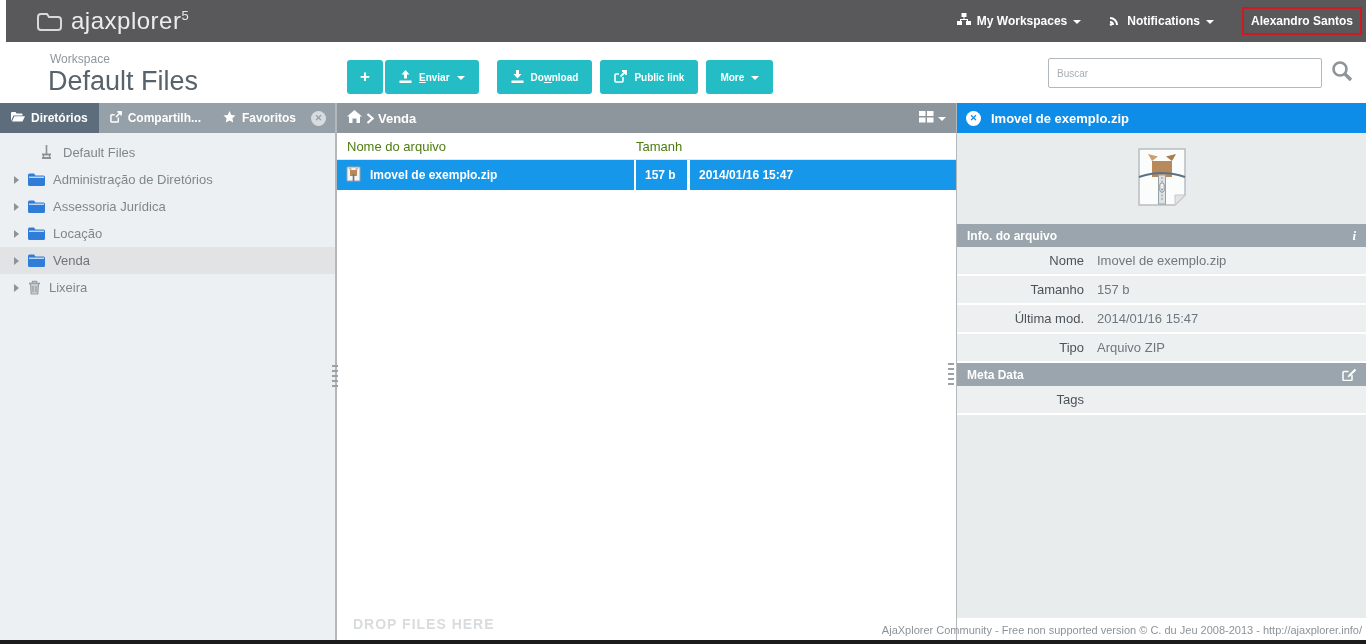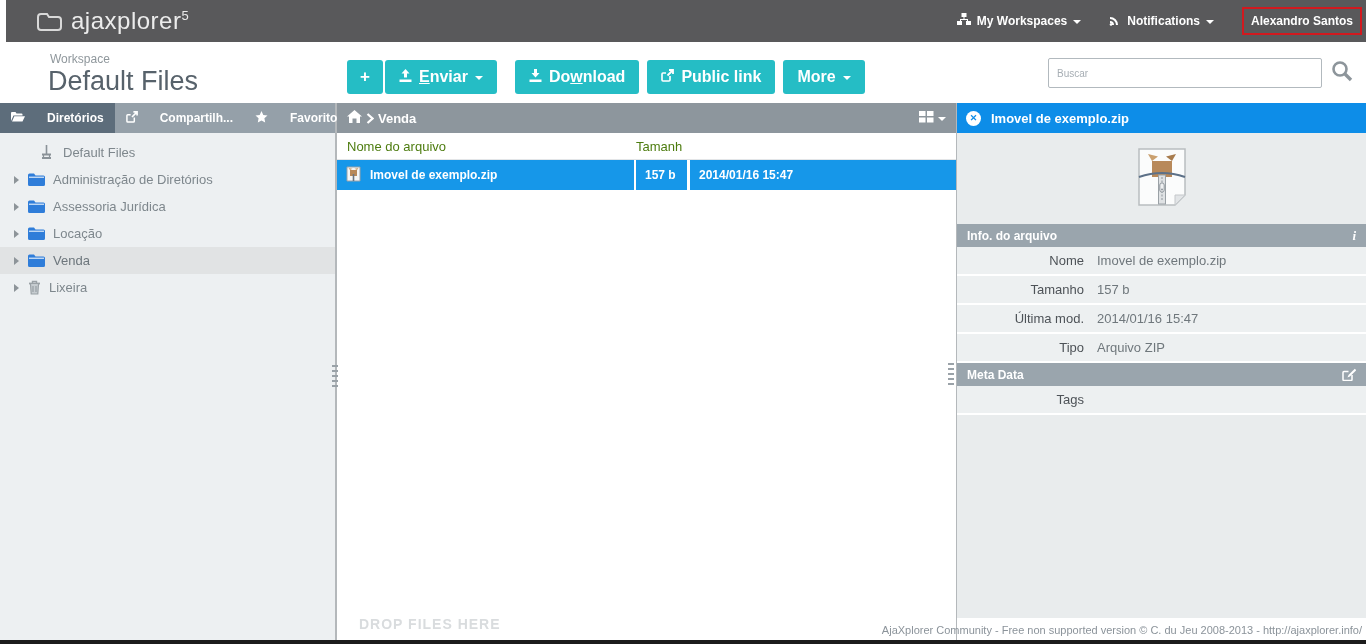--- a/index.html
+++ b/index.html
@@ -19,42 +19,42 @@
   .user-badge { border:2px solid #d2191f; padding:5px 7px; color:#fff; font-size:12px;
                 font-weight:bold; cursor:pointer; }
   .caret { display:inline-block; width:0; height:0; border-left:4px solid transparent;
            border-right:4px solid transparent; border-top:4px solid #fff; margin-top:1px; }
 
   
   .header { position:absolute; left:0; top:42px; width:1366px; height:61px; background:#fff; }
   .ws-label { position:absolute; left:50px; top:10px; font-size:12px; color:#8f979c; }
   .page-title { position:absolute; left:48px; top:24px; font-size:27px; color:#57626b; }
   .toolbar { position:absolute; left:347px; top:18px; height:34px; display:flex; align-items:center; }
-  .tbtn { background:#25bdc5; color:#fff; border:none; height:34px; font-size:16px; font-weight:bold;
+  .tbtn { background:#25bdc5; color:#fff; border:none; height:34px; font-size:10px; font-weight:bold;
           font-family:"Liberation Sans", sans-serif; border-radius:3px; display:flex; align-items:center;
           gap:7px; padding:4px 14px; cursor:pointer; }
   .tbtn .caret { border-top-color:#fff; }
   .tbtn u { text-decoration:underline; }
   .btn-add { width:36px; justify-content:center; font-size:17px; padding:0; margin-right:2px; }
   .gap18 { width:18px; } .gap8 { width:8px; }
   .search-wrap { position:absolute; left:1048px; top:16px; display:flex; align-items:center; }
   .search-input { width:274px; height:30px; border:1px solid #b2b9be; border-radius:2px;
                   padding:0 8px; font-size:10px; color:#5a646b; font-family:"Liberation Sans", sans-serif; }
   .search-input::placeholder { color:#a7aeb4; }
   .search-icon { margin-left:8px; cursor:pointer; }
 
   
   .content { position:absolute; left:0; top:103px; width:1366px; height:537px; display:flex; }
   .sidebar { width:337px; background:#edf0f2; border-right:2px solid #b4b8bb; position:relative; }
   .center  { flex:1; background:#fff; position:relative; }
   .rightpanel { width:410px; background:#e9eced; border-left:1px solid #b4b8bb; position:relative; }
 
   
   .tabbar { height:30px; background:#95a0a9; display:flex; align-items:center; }
-  .tab { height:30px; display:flex; align-items:center; gap:22px; padding:0 11px; color:#fff;
+  .tab { height:30px; display:flex; align-items:center; gap:6px; padding:0 11px; color:#fff;
          font-size:12px; font-weight:bold; cursor:pointer; }
   .tab.active { background:#5d6d7b; }
   .tab-close { margin-left:auto; margin-right:9px; }
   .circle-close { width:15px; height:15px; border-radius:50%; background:#d8dcdf; color:#95a0a9;
                   font-size:9px; font-weight:bold; display:flex; align-items:center; justify-content:center;
                   cursor:pointer; }
   .tree { padding-top:6px; }
   .tree-row { height:27px; display:flex; align-items:center; color:#7e878d; font-size:13px; cursor:pointer; }
   .tree-row.selected { background:#e1e3e4; color:#6d767c; }
   .tree-row .arrow { width:0; height:0; border-top:4px solid transparent; border-bottom:4px solid transparent;
@@ -72,21 +72,21 @@
               border-bottom:1px solid #e3e5e7; }
   .col-name { width:299px; padding-left:10px; overflow:hidden; white-space:nowrap; }
   .col-size { width:53px; overflow:hidden; white-space:nowrap; }
   .col-mod  { flex:1; padding-left:6px; }
   .filerow { height:30px; display:flex; background:#fff; cursor:pointer; }
   .filerow .cell { background:#1697e9; color:#fff; font-size:12px; font-weight:bold;
                    display:flex; align-items:center; }
   .cell-name { width:297px; padding-left:9px; gap:9px; margin-right:2px; }
   .cell-size { width:51px; padding-left:9px; margin-right:3px; }
   .cell-mod  { flex:1; padding-left:9px; }
-  .dropzone { position:absolute; left:22px; bottom:8px; color:#d9dcde; font-size:14px;
+  .dropzone { position:absolute; left:16px; bottom:8px; color:#d9dcde; font-size:14px;
               font-weight:bold; letter-spacing:1px; }
 
   
   .rp-header { height:30px; background:#0d8de8; display:flex; align-items:center; padding:0 9px;
                color:#fff; font-size:13px; font-weight:bold; gap:10px; }
   .circle-close.blue { background:#fff; color:#0d8de8; }
   .rp-preview { height:91px; display:flex; align-items:center; justify-content:center; }
   .sect-head { height:23px; background:#9aa5ad; color:#fff; font-size:12px; font-weight:bold;
                display:flex; align-items:center; padding:0 10px; }
   .sect-head .sicon { margin-left:auto; cursor:pointer; display:flex; color:#fff; }

